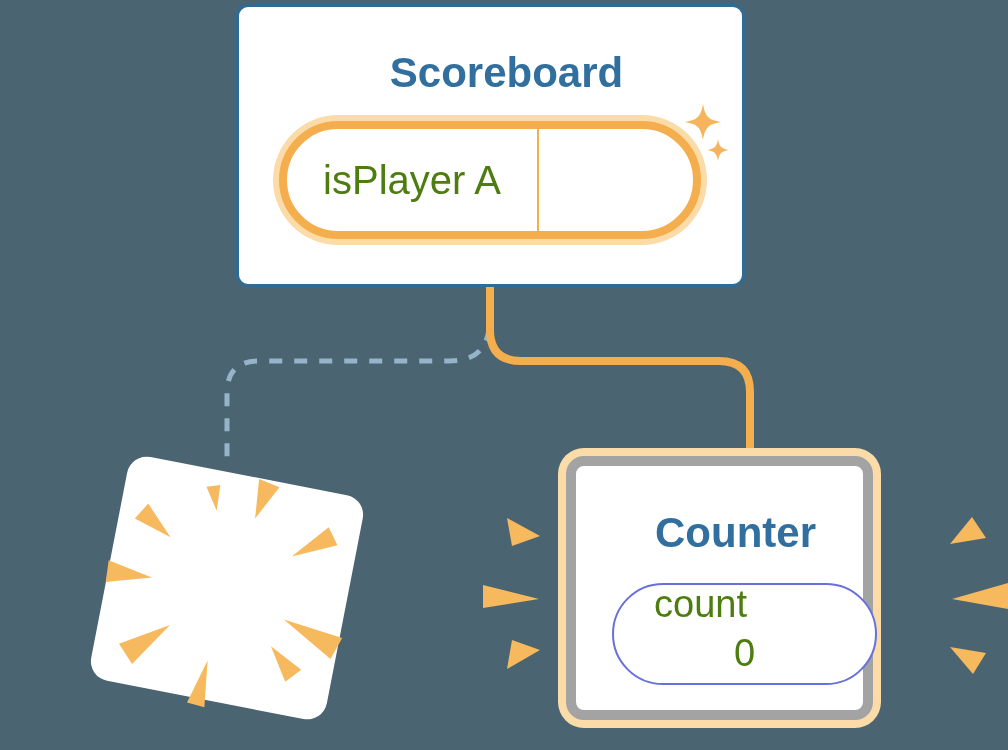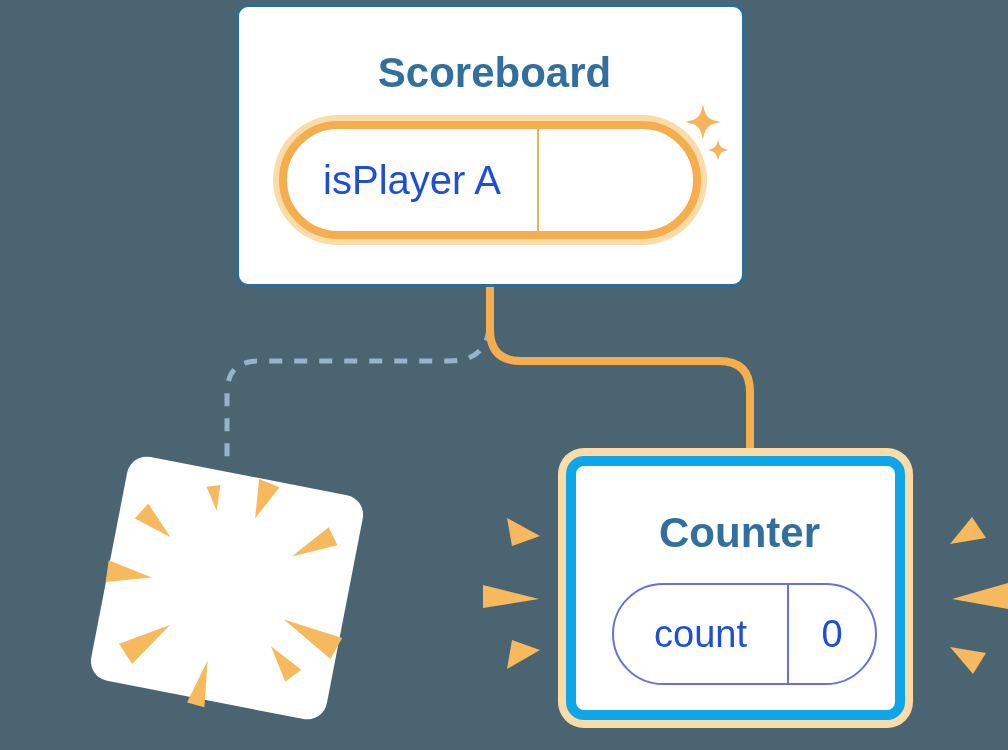--- a/index.html
+++ b/index.html
@@ -9,48 +9,49 @@
     font-family:"Liberation Sans", sans-serif;
   }
   svg.layer{position:absolute;left:0;top:0;}
   
   .card{position:absolute;background:#FFFFFF;box-sizing:border-box;}
   .scoreboard{
     left:236px;top:4px;width:509px;height:283px;
     border:3px solid #2E6C96;border-radius:12px;
   }
   .counter{
-    left:566px;top:456px;width:339px;height:264px;
-    border:10px solid #0ea5e9;border-radius:18px;
+    left:566px;top:456px;width:307px;height:264px;
+    border:10px solid #a3a3a3;border-radius:18px;
     box-shadow:0 0 0 8px #FBDCA8;
   }
   .card-title{
-    position:absolute;left:4px;width:100%;text-align:center;
+    position:absolute;left:16px;width:100%;text-align:center;
     color:#316F9E;font-size:42px;font-weight:600;line-height:1;
   }
   .scoreboard .card-title{top:45px;}
   .counter .card-title{top:46px;}
   
   .pill{
     position:absolute;display:flex;align-items:stretch;
     background:#FFFFFF;border-radius:999px;box-sizing:content-box;
   }
   .pill .cell{display:flex;align-items:center;justify-content:center;
-    color:#1d4ed8;line-height:1;}
+    color:#4d7c0f;line-height:1;}
   .orange-pill{
     left:40px;top:114px;width:406px;height:102px;
     border:8px solid #F5AE4E;box-shadow:0 0 0 6px #FBDCA8;
   }
   .orange-pill .cell{font-size:40px;}
   .orange-pill .key{width:250px;}
   .orange-pill .divider{width:2px;background:#F5AE4E;}
   .orange-pill .value{flex:1;font-weight:700;}
   .purple-pill{
     left:36px;top:117px;width:261px;height:98px;
     border:2px solid #6770DB;
+    flex-direction:column;
   }
   .purple-pill .cell{font-size:38px;}
   .purple-pill .key{width:173px;}
   .purple-pill .divider{width:2px;background:#6770DB;}
   .purple-pill .value{flex:1;}
   .sparkles{position:absolute;left:430px;top:80px;overflow:visible;}
 </style>
 </head>
 <body>
 

